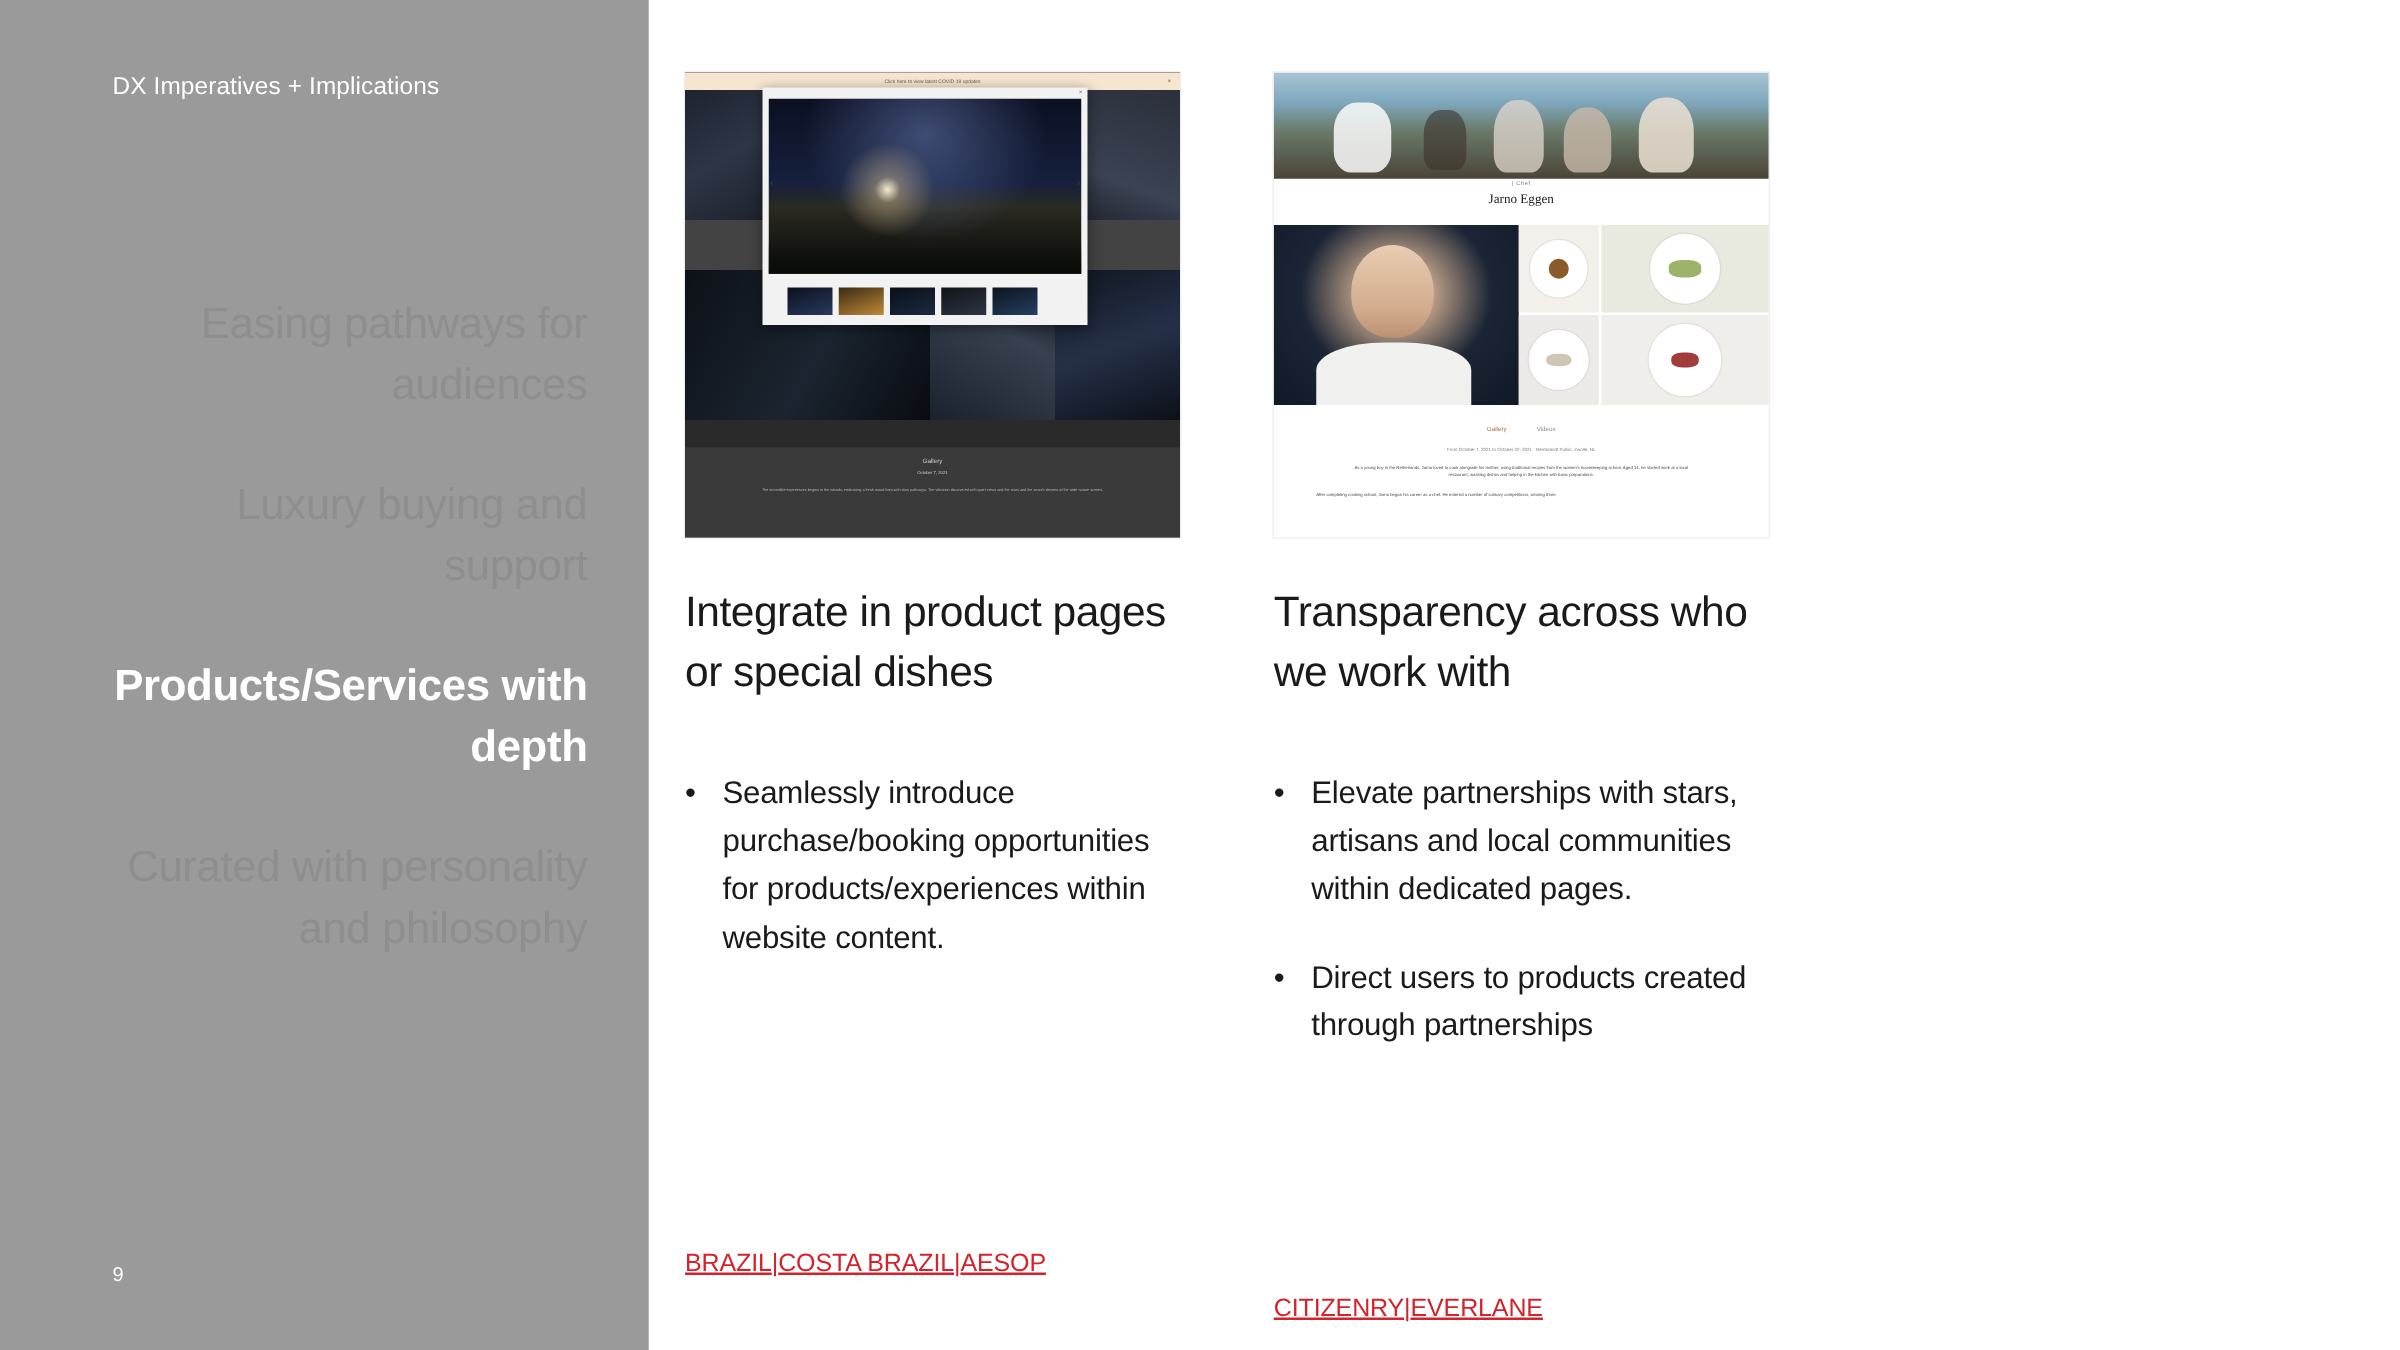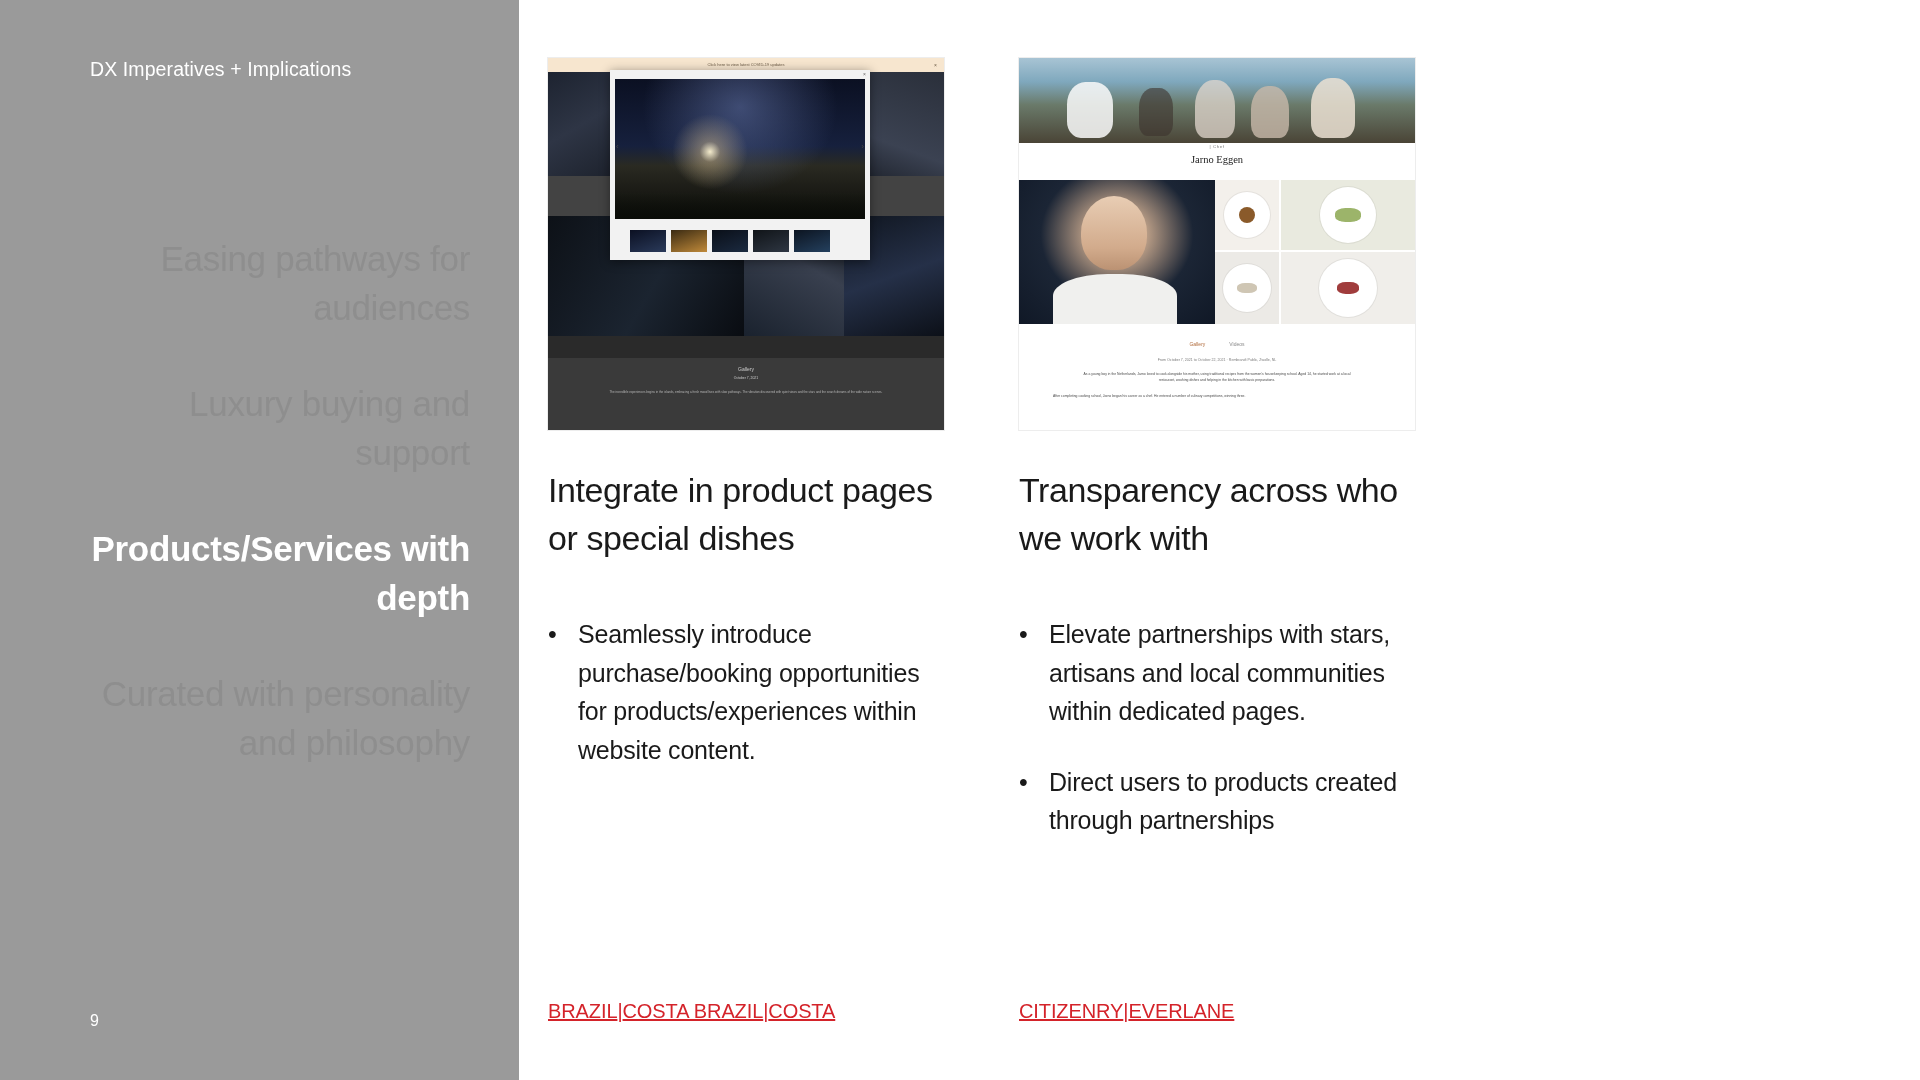--- a/index.html
+++ b/index.html
@@ -332,21 +332,21 @@
       <div class="col-title">Integrate in product pages or special dishes</div>
 
       <div class="bullets">
         <div class="bullet">
           <span class="dot">•</span>
           <span class="btext">Seamlessly introduce purchase/booking opportunities for products/experiences within website content.</span>
         </div>
       </div>
 
       <div class="links" style="left:0;">
-        <a href="#">BRAZIL</a><span class="sep">|</span><a href="#">COSTA BRAZIL</a><span class="sep">|</span><a href="#">COSTA</a>
+        <a href="#">BRAZIL</a><span class="sep">|</span><a href="#">COSTA BRAZIL</a><span class="sep">|</span><a href="#">AESOP</a>
       </div>
     </div>
 
     <div class="column col-2">
 
       <div class="thumb-wrap">
         <div class="mock2">
           <div class="m2-hero">
             <div class="blob b1"></div>
             <div class="blob b2"></div>
@@ -401,19 +401,19 @@
         <div class="bullet">
           <span class="dot">•</span>
           <span class="btext">Elevate partnerships with stars, artisans and local communities within dedicated pages.</span>
         </div>
         <div class="bullet">
           <span class="dot">•</span>
           <span class="btext">Direct users to products created through partnerships</span>
         </div>
       </div>
 
-      <div class="links" style="left:0;">
+      <div class="links" style="left:0;margin-top:36px;">
         <a href="#">CITIZENRY</a><span class="sep">|</span><a href="#">EVERLANE</a>
       </div>
     </div>
 
   </div>
 </div>
 
 </body></html>

